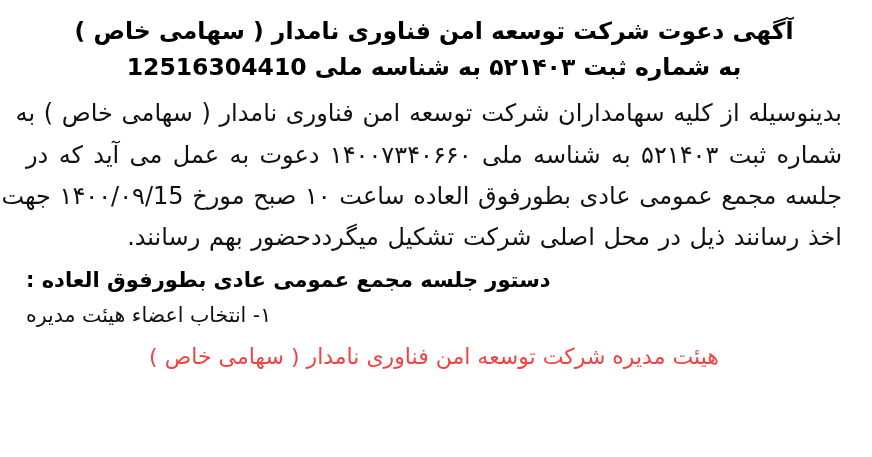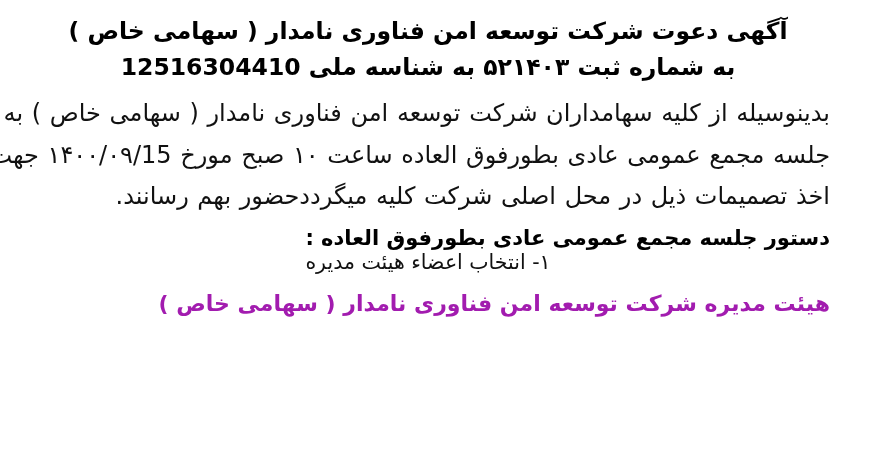--- a/index.html
+++ b/index.html
@@ -12,21 +12,21 @@
     height: 457px;
     background: #ffffff;
     font-family: "DejaVu Sans", "Liberation Sans", sans-serif;
     color: #111111;
     overflow: hidden;
   }
   .page {
     width: 872px;
     height: 457px;
     box-sizing: border-box;
-    padding: 14px 42px 10px 26px;
+    padding: 14px 30px 10px 26px;
     display: flex;
     flex-direction: column;
   }
   .headline {
     text-align: center;
     font-weight: bold;
     font-size: 23.5px;
     line-height: 1.52;
     letter-spacing: 0px;
     color: #000000;
@@ -52,50 +52,52 @@
     text-align-last: justify;
   }
   .body-text .bt-line.last {
     text-align-last: right;
   }
   .agenda-title {
     font-weight: bold;
     font-size: 21px;
     margin-top: 9px;
     color: #000000;
-    text-align: right;
+    text-align: left;
   }
   .agenda-item {
     font-size: 20.5px;
+    margin-top: 11px;
     color: #111111;
-    text-align: center;
+    text-align: left;
   }
   .signature {
-    font-weight: bold;
+    font-weight: normal;
     font-size: 22px;
-    text-align: right;
+    text-align: center;
     margin-top: 17px;
-    color: #a21caf;
+    color: #ef4444;
     white-space: nowrap;
   }
 </style>
 </head>
 <body>
 
 <div class="page">
 
   <div class="headline">
     <span class="hl-line">آگهی دعوت شرکت توسعه امن فناوری نامدار ( سهامی خاص )</span>
     <span class="hl-line">به شماره ثبت ۵۲۱۴۰۳ به شناسه ملی 12516304410</span>
   </div>
 
   <div class="body-text">
     <span class="bt-line">بدینوسیله از کلیه سهامداران شرکت توسعه امن فناوری نامدار ( سهامی خاص ) به</span>
+    <span class="bt-line">شماره ثبت ۵۲۱۴۰۳ به شناسه ملی ۱۴۰۰۷۳۴۰۶۶۰ دعوت به عمل می آید که در</span>
     <span class="bt-line">جلسه مجمع عمومی عادی بطورفوق العاده ساعت ۱۰ صبح مورخ ۱۴۰۰/۰۹/15 جهت</span>
-    <span class="bt-line last">اخذ تصمیمات ذیل در محل اصلی شرکت کلیه میگرددحضور بهم رسانند.</span>
+    <span class="bt-line last">اخذ رسانند ذیل در محل اصلی شرکت تشکیل میگرددحضور بهم رسانند.</span>
   </div>
 
   <div class="agenda-title">دستور جلسه مجمع عمومی عادی بطورفوق العاده :</div>
 
   <div class="agenda-item">۱- انتخاب اعضاء هیئت مدیره</div>
 
   <div class="signature">هیئت مدیره شرکت توسعه امن فناوری نامدار ( سهامی خاص )</div>
 
 </div>
 

